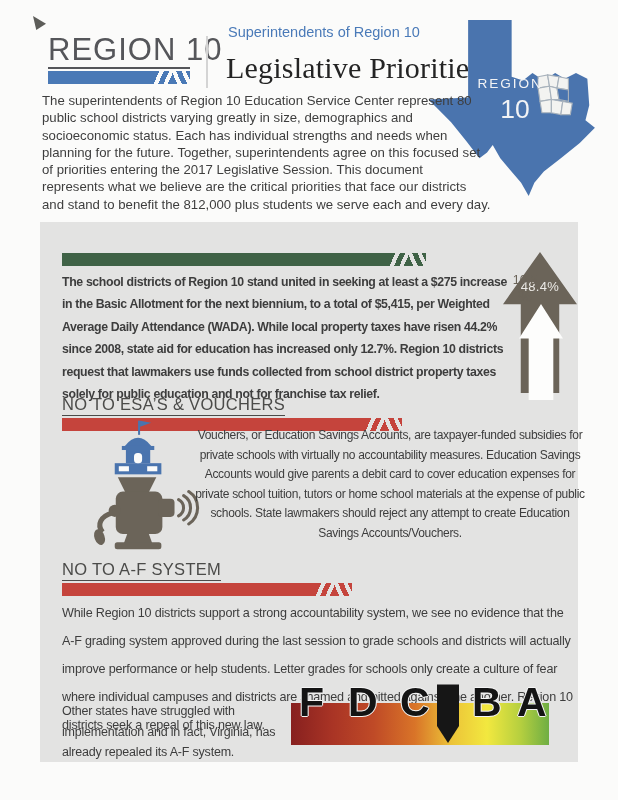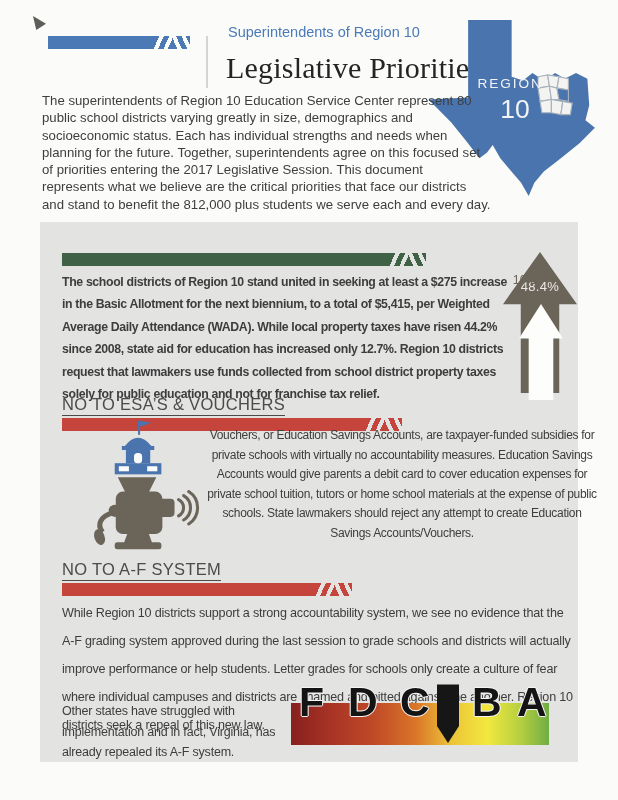--- a/index.html
+++ b/index.html
@@ -35,21 +35,21 @@
   .sec-head { position:absolute; left:22px; font-size:16.5px; color:#4b4b49;
     letter-spacing:0.3px; line-height:1; }
   .sec-head span { display:inline-block; border-bottom:1.5px solid #4b4b49; padding-bottom:2px; }
   .sec-bar { position:absolute; left:22px; }
   .green-bar { --c:#3f6246; --g:#e3e3e2; }
   .red-bar { --c:#c5443c; --g:#e3e3e2; }
   .body-text { position:absolute; color:#3d3d3d; }
   .funding-body { left:22px; top:49px; width:447px; font-size:12.3px;
     letter-spacing:-0.35px; line-height:22.4px;font-weight:bold; }
   .voucher-body { left:150px; top:204px; width:400px; font-size:12px;
-    letter-spacing:-0.3px; line-height:19.6px; text-align:center;margin-left:12px; }
+    letter-spacing:-0.3px; line-height:19.6px; text-align:center; }
   .af-body { left:22px; top:377px; width:512px; font-size:12.6px;
     letter-spacing:-0.2px; line-height:28px; }
   .aside-body { left:22px; top:479px; width:232px; font-size:12.5px;
     letter-spacing:-0.2px; line-height:20.5px; }
   
   .arrow-wrap { position:absolute; left:463px; top:30px; width:74px; height:170px; }
   .big-arrow { position:absolute; left:0; top:0; width:74px; height:141px; background:#6b6459;
     clip-path:polygon(50% 0, 100% 37%, 76% 37%, 76% 100%, 24% 100%, 24% 37%, 0 37%); }
   .big-arrow-label { position:absolute; left:0; top:27px; width:74px; text-align:center;
     color:#eceae6; font-size:13px; letter-spacing:0.3px; }
@@ -72,20 +72,21 @@
     clip-path:polygon(0 4%, 100% 4%, 100% 72%, 50% 100%, 0 72%); }
 </style>
 </head>
 <body>
 
 <div class="page">
 
   <div class="corner-mark"></div>
 
   <div class="logo">
+    <span class="logo-text">REGION 10</span>
     <div class="bar logo-bar">
       <span class="solid"></span>
         <span class="h1"></span>
         <span class="h2"></span>
     </div>
   </div>
   <div class="head-divider"></div>
   <div class="kicker">Superintendents of Region 10</div>
   <div class="doc-title">Legislative Priorities</div>
 

